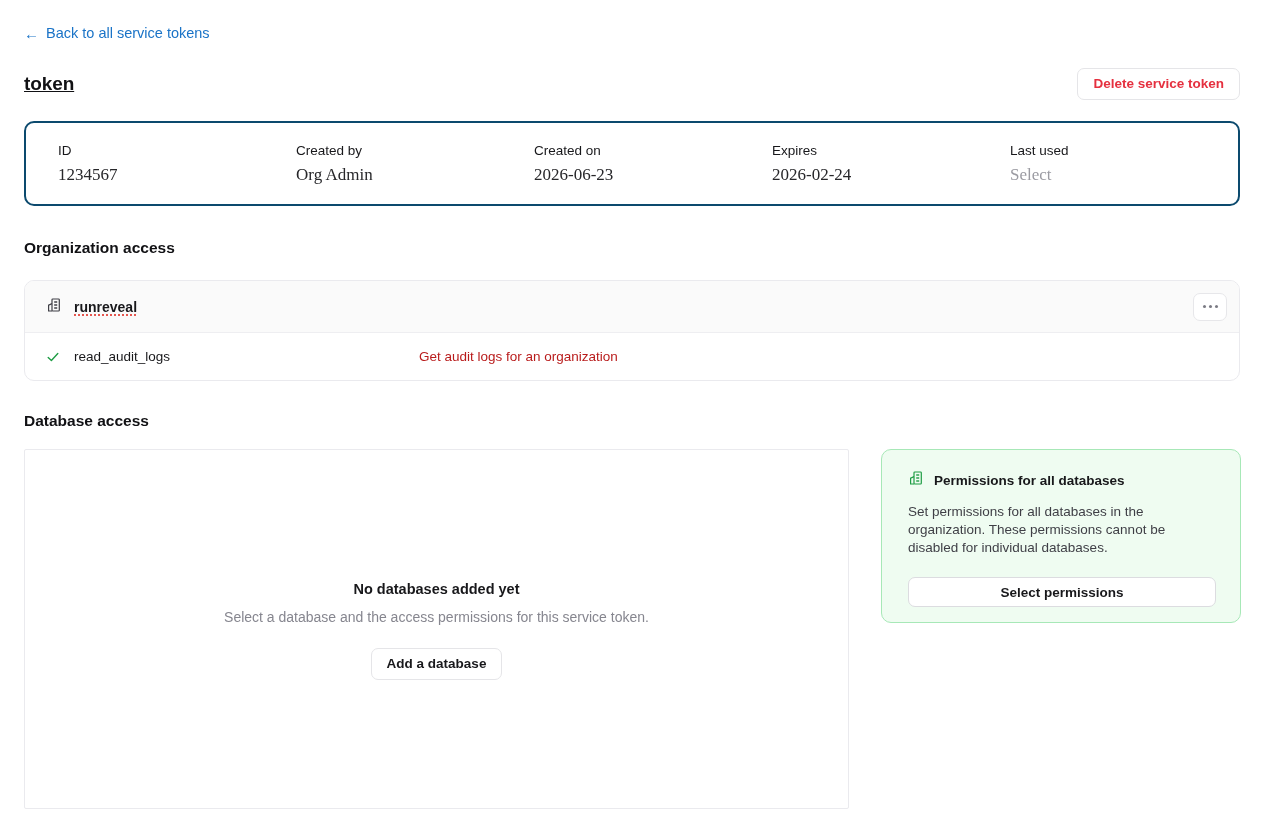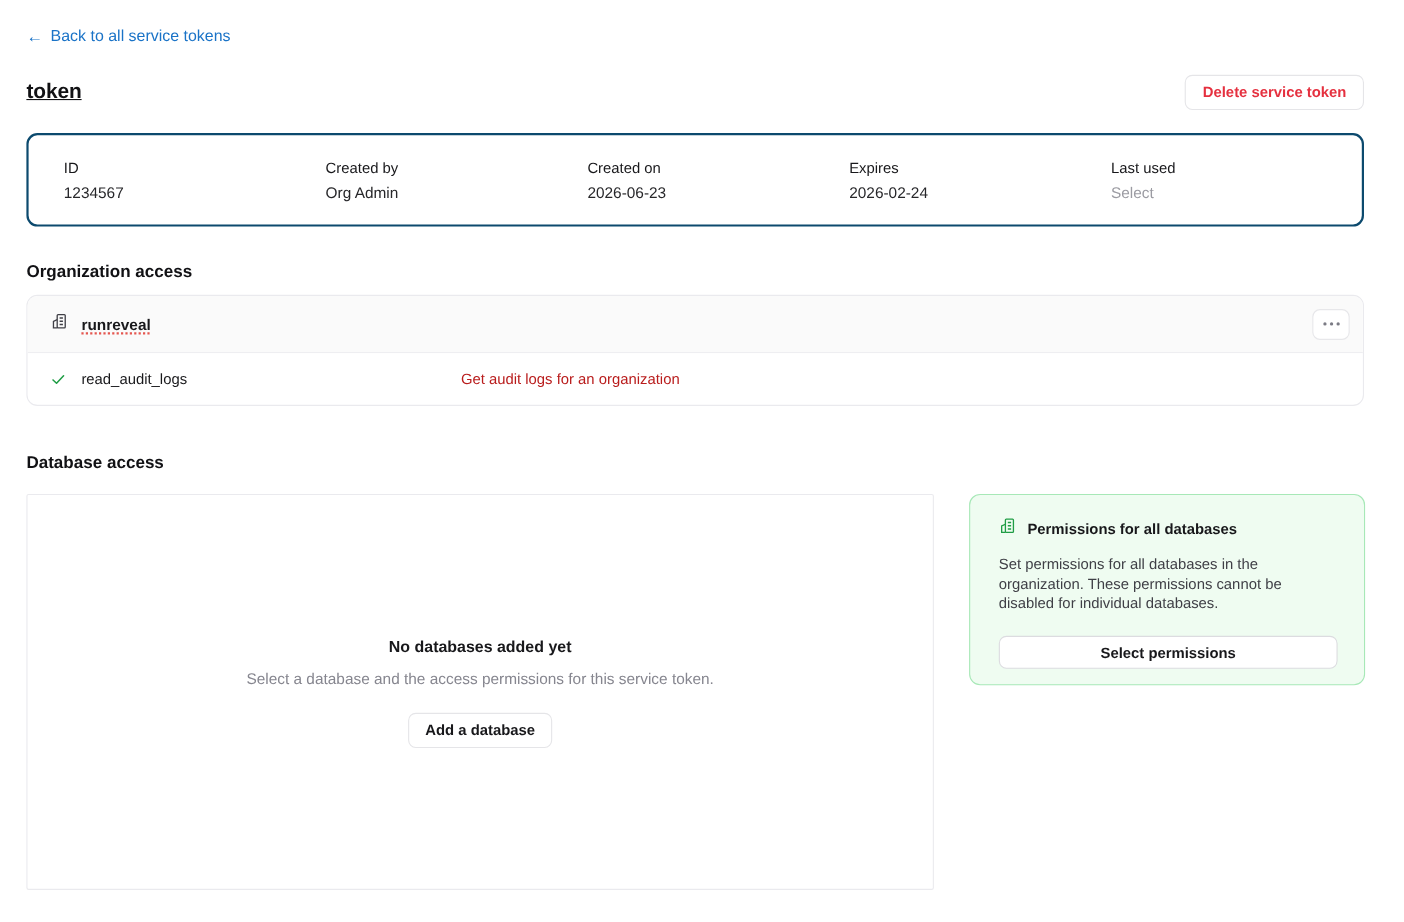--- a/index.html
+++ b/index.html
@@ -38,33 +38,33 @@
   .card {
     background: #ffffff; border: 2px solid #0c4a6e; border-radius: 10px;
   }
   .info-card {
     position: absolute; left: 24px; top: 121px; width: 1216px; height: 85px;
     display: flex; align-items: center; padding: 0 8px;
   }
   .info-cell { flex: 0 0 238px; padding-left: 24px; }
   .info-cell.first { flex: 0 0 238px; }
   .info-label { font-size: 13.5px; color: #18181b; font-weight: 400; margin-bottom: 7px; }
-  .info-value { font-size: 14px; color: #27272a; }
+  .info-value { font-size: 17px; color: #27272a; font-family: Liberation Serif, serif; }
   .info-value.muted { color: #9b9ba2; }
 
   
   .section-title {
     position: absolute; left: 24px; font-size: 15.5px; font-weight: 700; color: #111114;
   }
   #org-heading { top: 239px; }
   #db-heading  { top: 412px; }
 
   
   .org-card {
-    position: absolute; left: 24px; top: 268px; width: 1216px;
+    position: absolute; left: 24px; top: 280px; width: 1216px;
     border: 1px solid #eaeaee; border-radius: 10px; background: #fff; overflow: hidden;
   }
   .org-header {
     background: #fafafa; border-bottom: 1px solid #eeeef1;
     height: 52px; display: flex; align-items: center; padding: 0 12px 0 21px;
     justify-content: space-between;
   }
   .org-header-left { display: flex; align-items: center; gap: 12px; }
   .org-name {
     font-size: 14px; font-weight: 700; color: #18181b;

